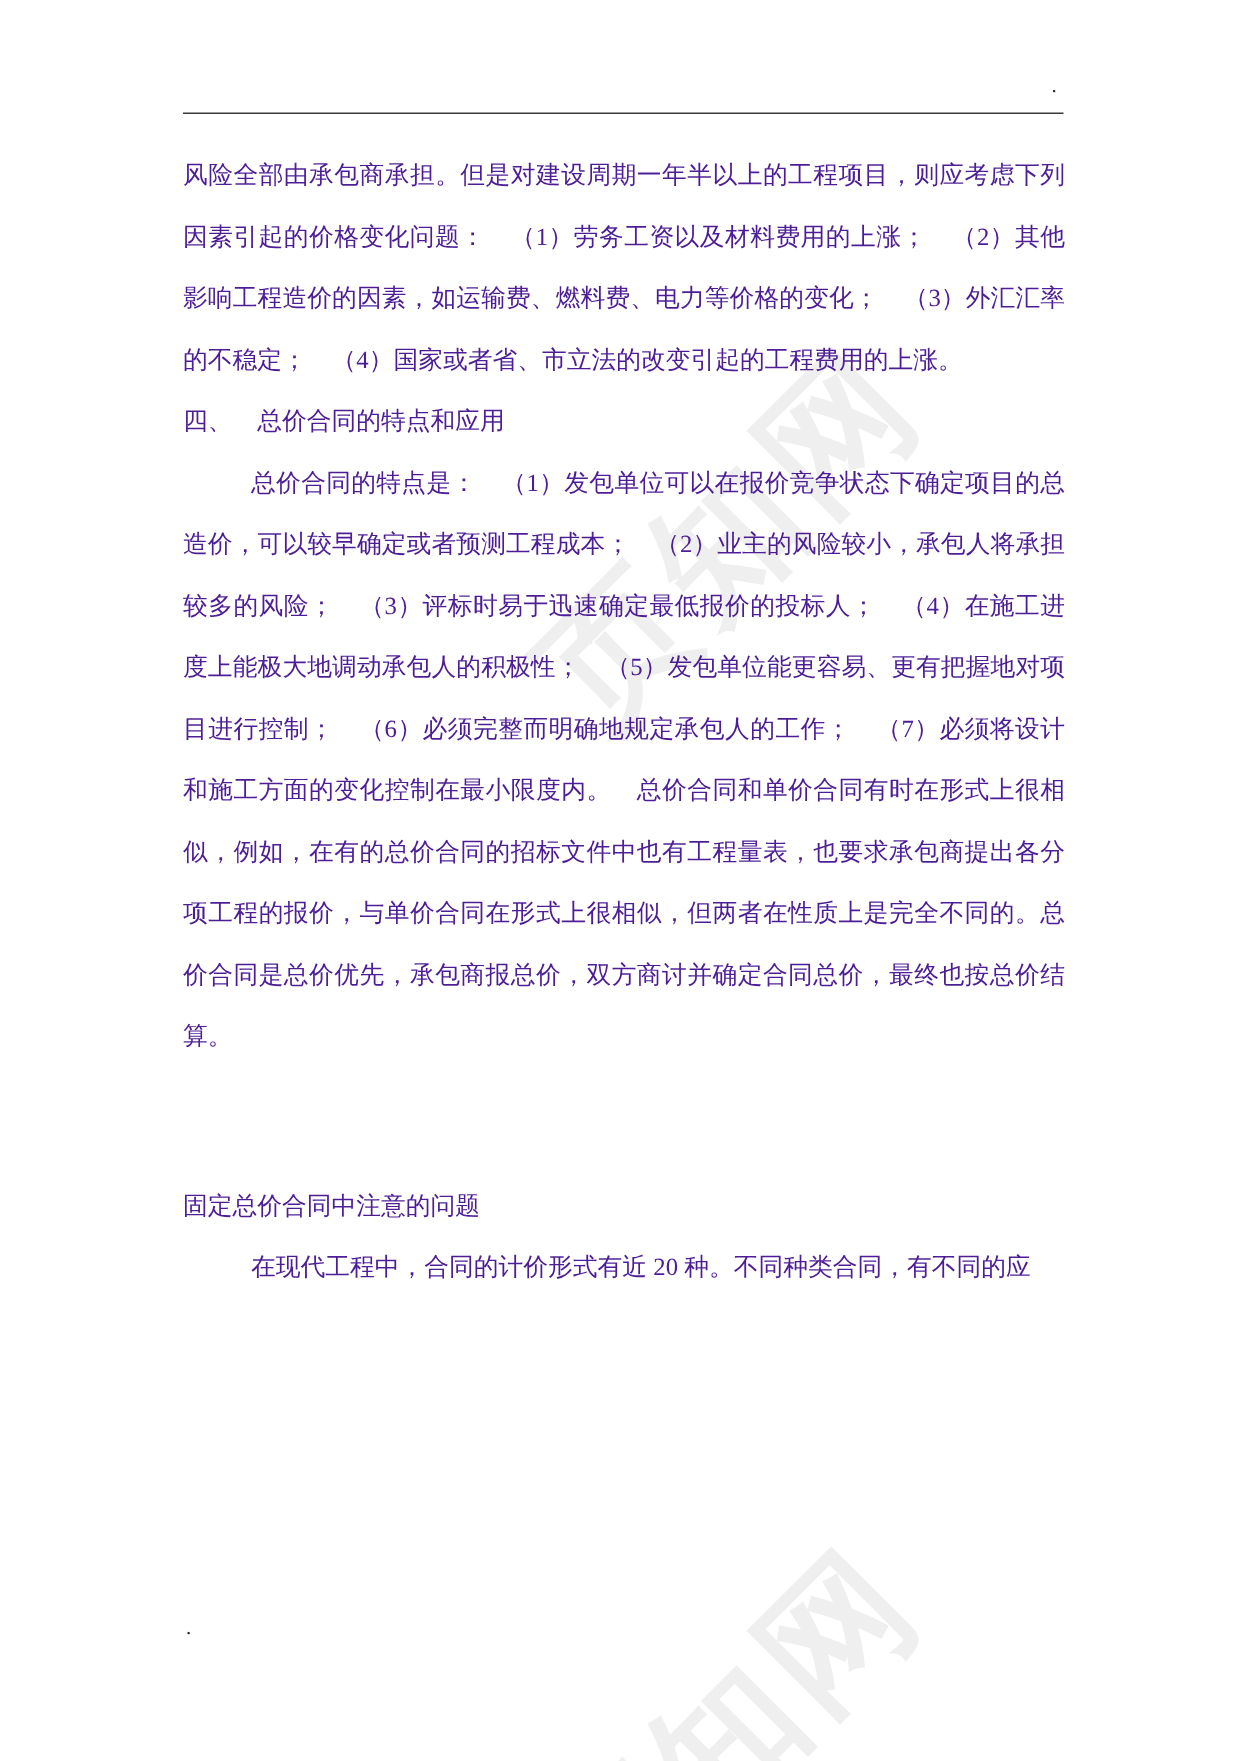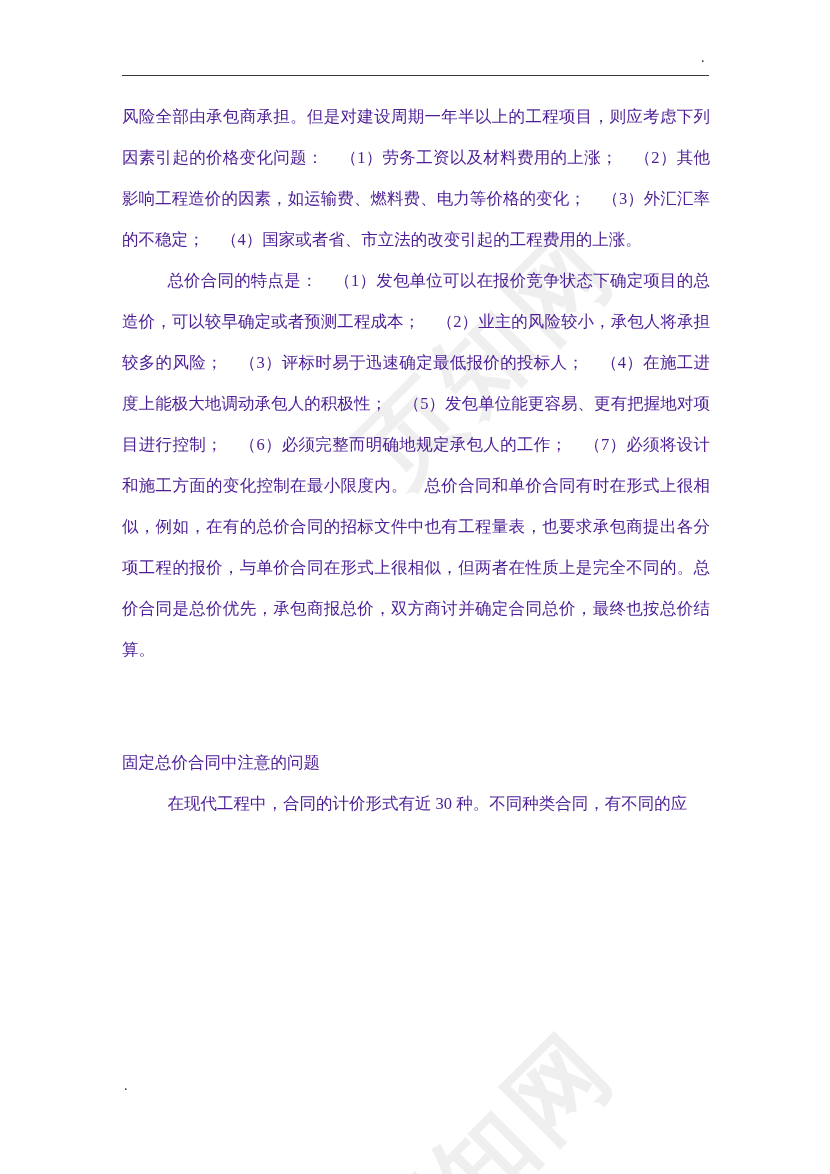--- a/index.html
+++ b/index.html
@@ -73,20 +73,21 @@
   <span class="mark mark-tr">.</span>
 
   <div class="top-rule"></div>
 
   <div class="watermark wm-mid">页知网</div>
 
   <div class="watermark wm-bottom">页知网</div>
 
   <div class="content">
       <p class="body">风险全部由承包商承担。但是对建设周期一年半以上的工程项目，则应考虑下列因素引起的价格变化问题：　（1）劳务工资以及材料费用的上涨；　（2）其他影响工程造价的因素，如运输费、燃料费、电力等价格的变化；　（3）外汇汇率的不稳定；　（4）国家或者省、市立法的改变引起的工程费用的上涨。</p>
+      <p class="heading">四、　总价合同的特点和应用</p>
       <p class="body indent">总价合同的特点是：　（1）发包单位可以在报价竞争状态下确定项目的总造价，可以较早确定或者预测工程成本；　（2）业主的风险较小，承包人将承担较多的风险；　（3）评标时易于迅速确定最低报价的投标人；　（4）在施工进度上能极大地调动承包人的积极性；　（5）发包单位能更容易、更有把握地对项目进行控制；　（6）必须完整而明确地规定承包人的工作；　（7）必须将设计和施工方面的变化控制在最小限度内。　总价合同和单价合同有时在形式上很相似，例如，在有的总价合同的招标文件中也有工程量表，也要求承包商提出各分项工程的报价，与单价合同在形式上很相似，但两者在性质上是完全不同的。总价合同是总价优先，承包商报总价，双方商讨并确定合同总价，最终也按总价结算。</p>
       <p class="heading2">固定总价合同中注意的问题</p>
-      <p class="body indent">在现代工程中，合同的计价形式有近 30 种。不同种类合同，有不同的应</p>
+      <p class="body indent">在现代工程中，合同的计价形式有近 20 种。不同种类合同，有不同的应</p>
     </div>
 
   <span class="mark mark-bl">.</span>
 
 </div>
 
 </body></html>

